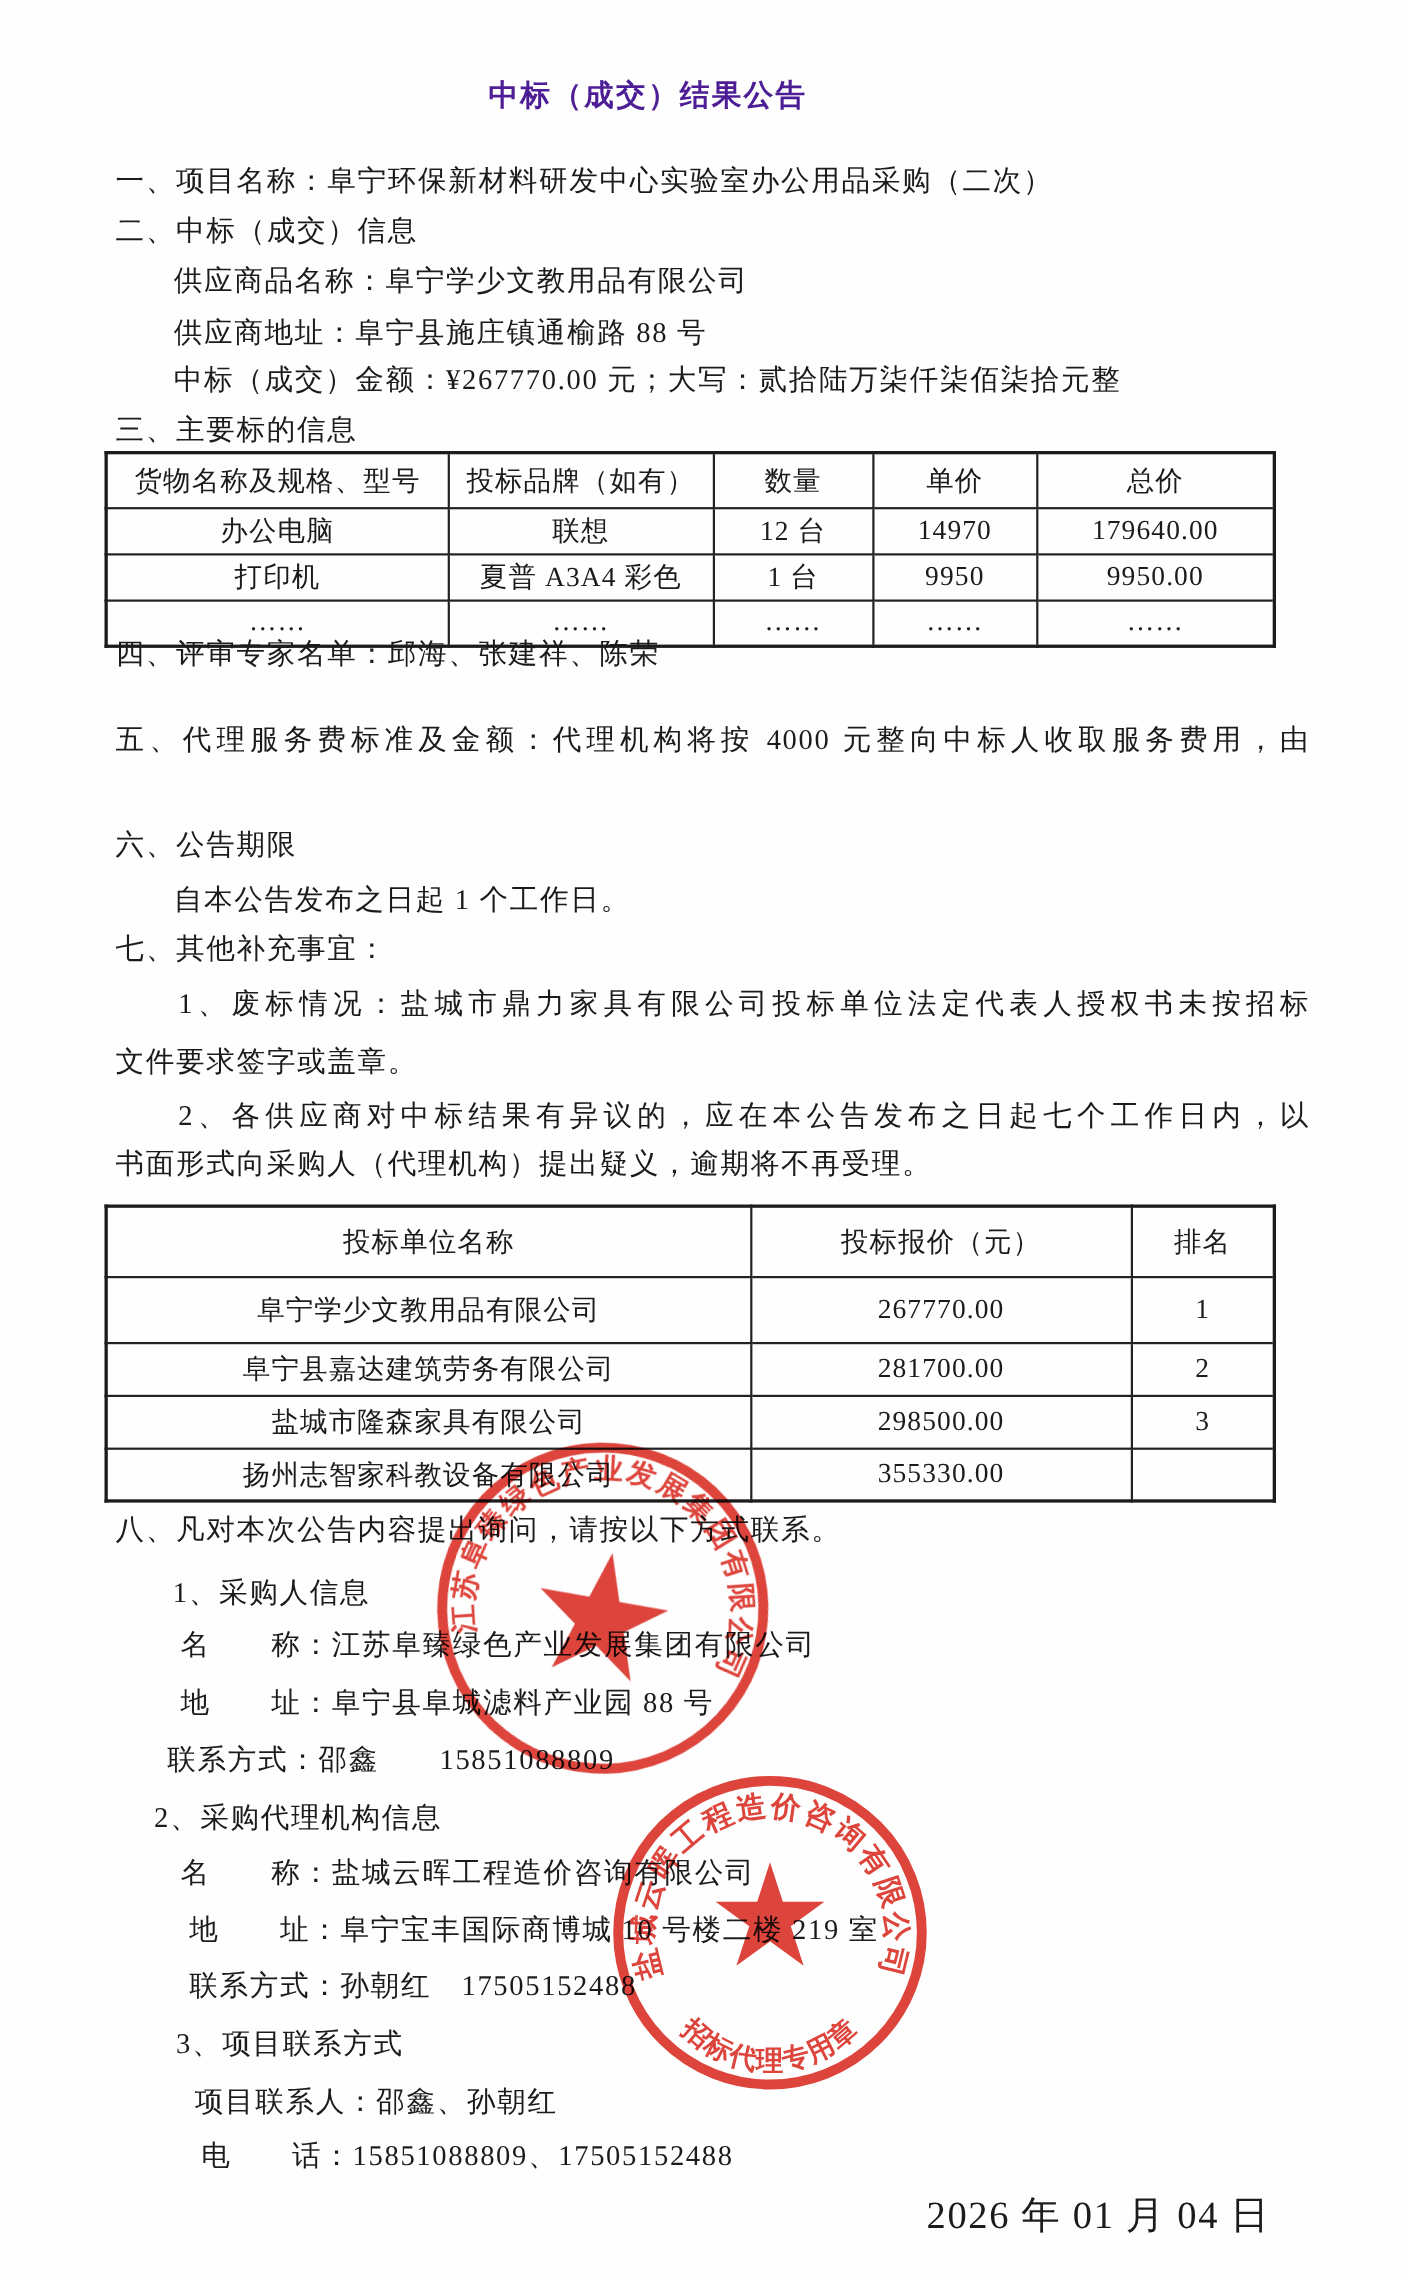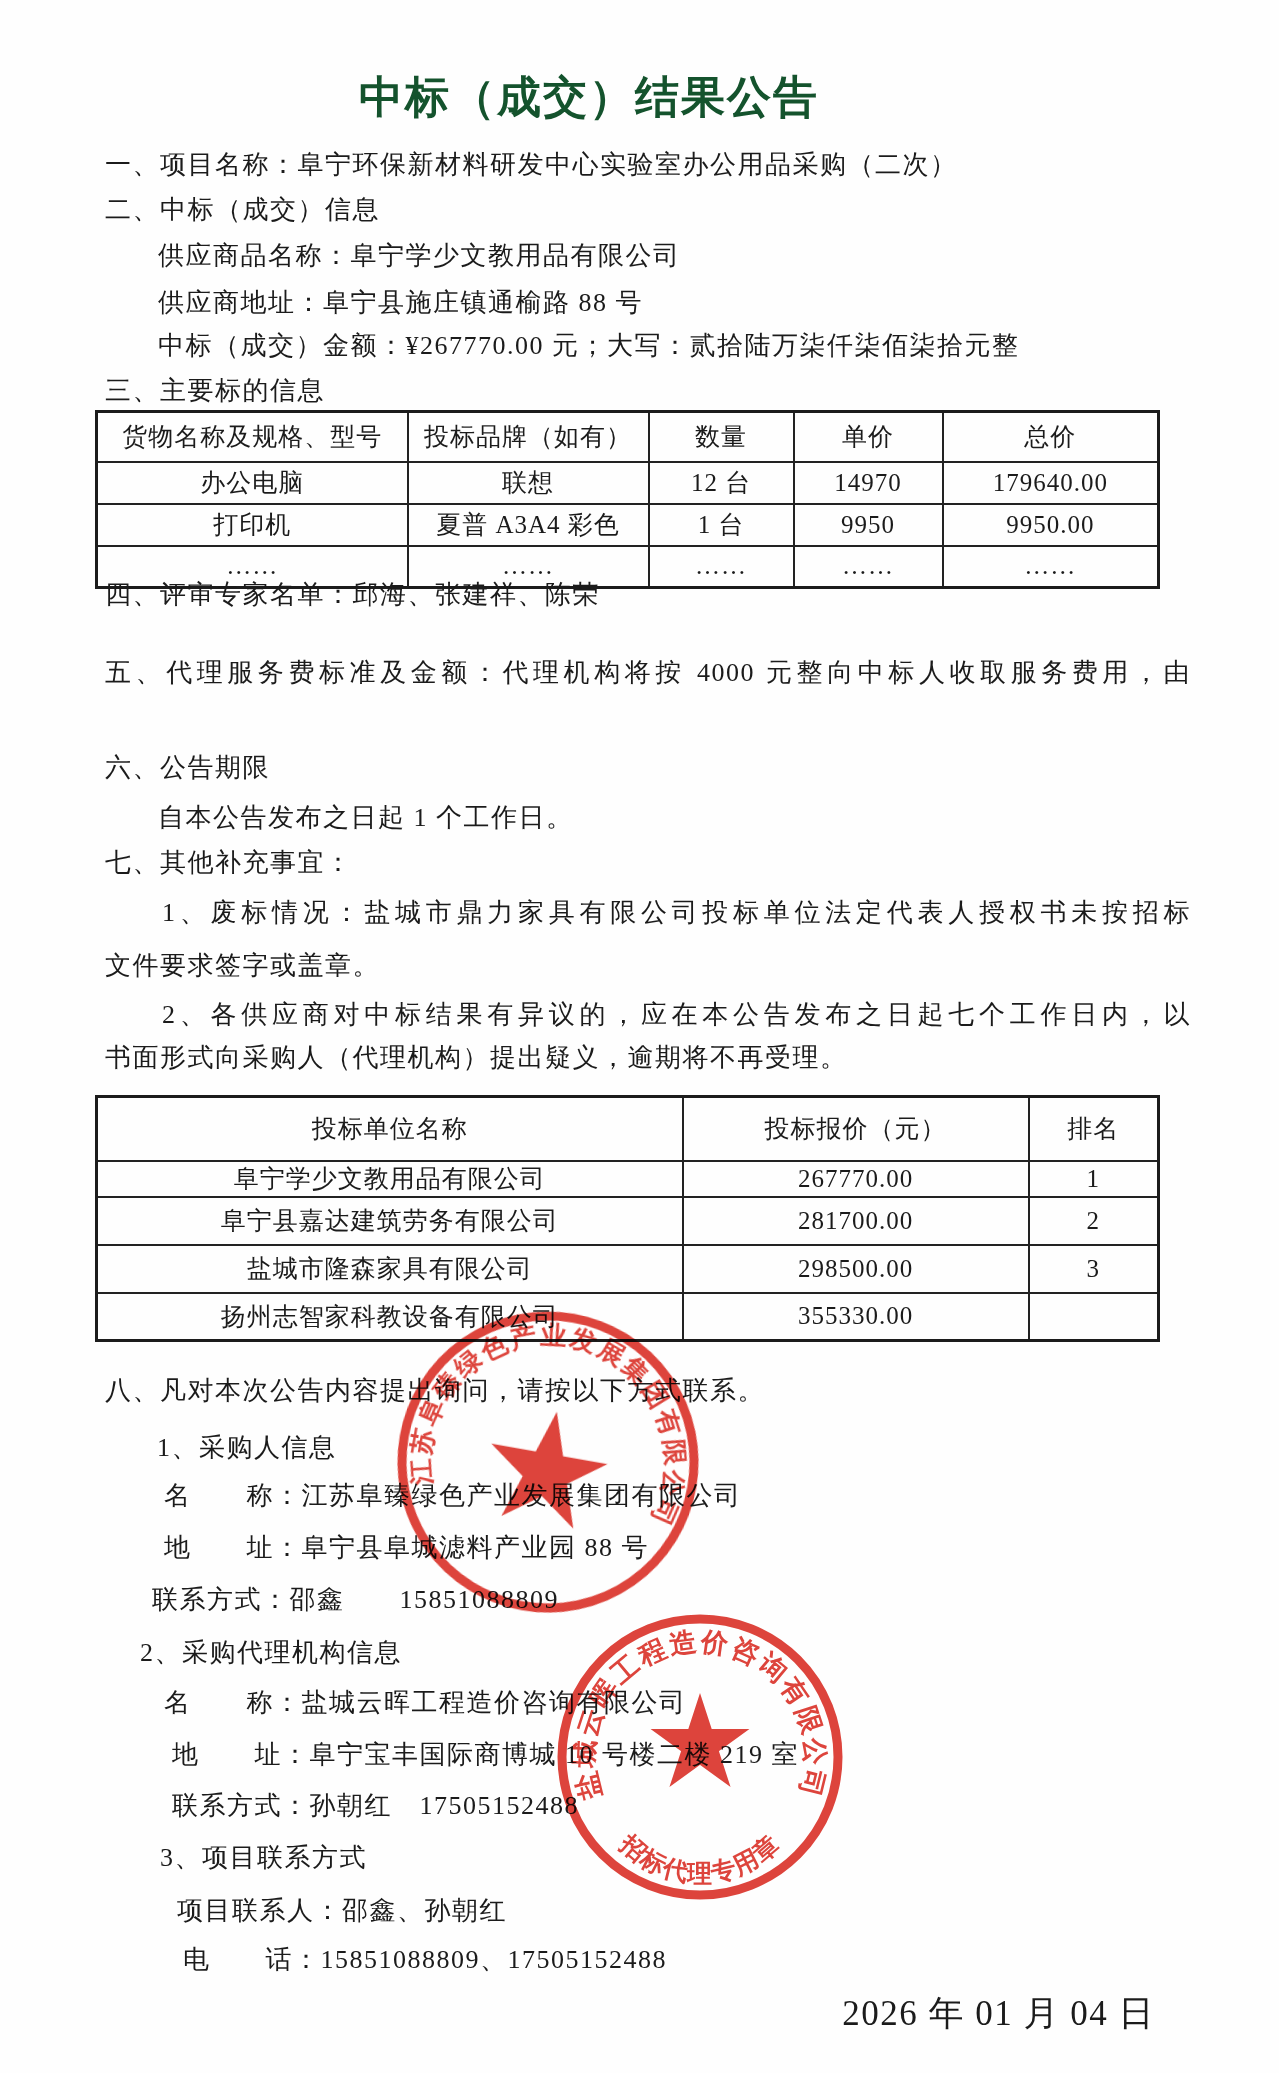--- a/index.html
+++ b/index.html
@@ -13,22 +13,22 @@
     position:absolute;font-size:26px;line-height:32px;
     letter-spacing:1.5px;white-space:pre;margin:0;
   }
   .fill{
     width:1086px;white-space:normal;
     text-align:justify;text-align-last:justify;
   }
   .ind{text-indent:57px;}
   .title{
     position:absolute;top:68px;left:0;width:1178px;margin:0;
-    text-align:center;font-size:44px;font-weight:700;letter-spacing:2px;
-    font-family:"Liberation Sans","DejaVu Sans",sans-serif;color:#14532d;
+    text-align:center;font-size:27px;font-weight:700;letter-spacing:2px;
+    font-family:"Liberation Sans","DejaVu Sans",sans-serif;color:#4c1d95;
   }
   table.doc{
     position:absolute;border-collapse:collapse;table-layout:fixed;
     font-size:25px;letter-spacing:1px;
   }
   table.doc th,table.doc td{
     border:2px solid #222;text-align:center;vertical-align:middle;
     padding:0 4px;font-weight:normal;overflow:hidden;
   }
   table.doc{border:3px solid #1c1c1c;}
@@ -115,21 +115,21 @@
       <col style="width:586px">
         <col style="width:346px">
         <col style="width:130px">
     </colgroup>
     <tbody>
         <tr style="height:64px;">
       <th>投标单位名称</th>
       <th>投标报价（元）</th>
       <th>排名</th>
     </tr>
-    <tr style="height:36px;">
+    <tr style="height:60px;">
       <td>阜宁学少文教用品有限公司</td>
       <td>267770.00</td>
       <td>1</td>
     </tr>
     <tr style="height:48px;">
       <td>阜宁县嘉达建筑劳务有限公司</td>
       <td>281700.00</td>
       <td>2</td>
     </tr>
     <tr style="height:48px;">

